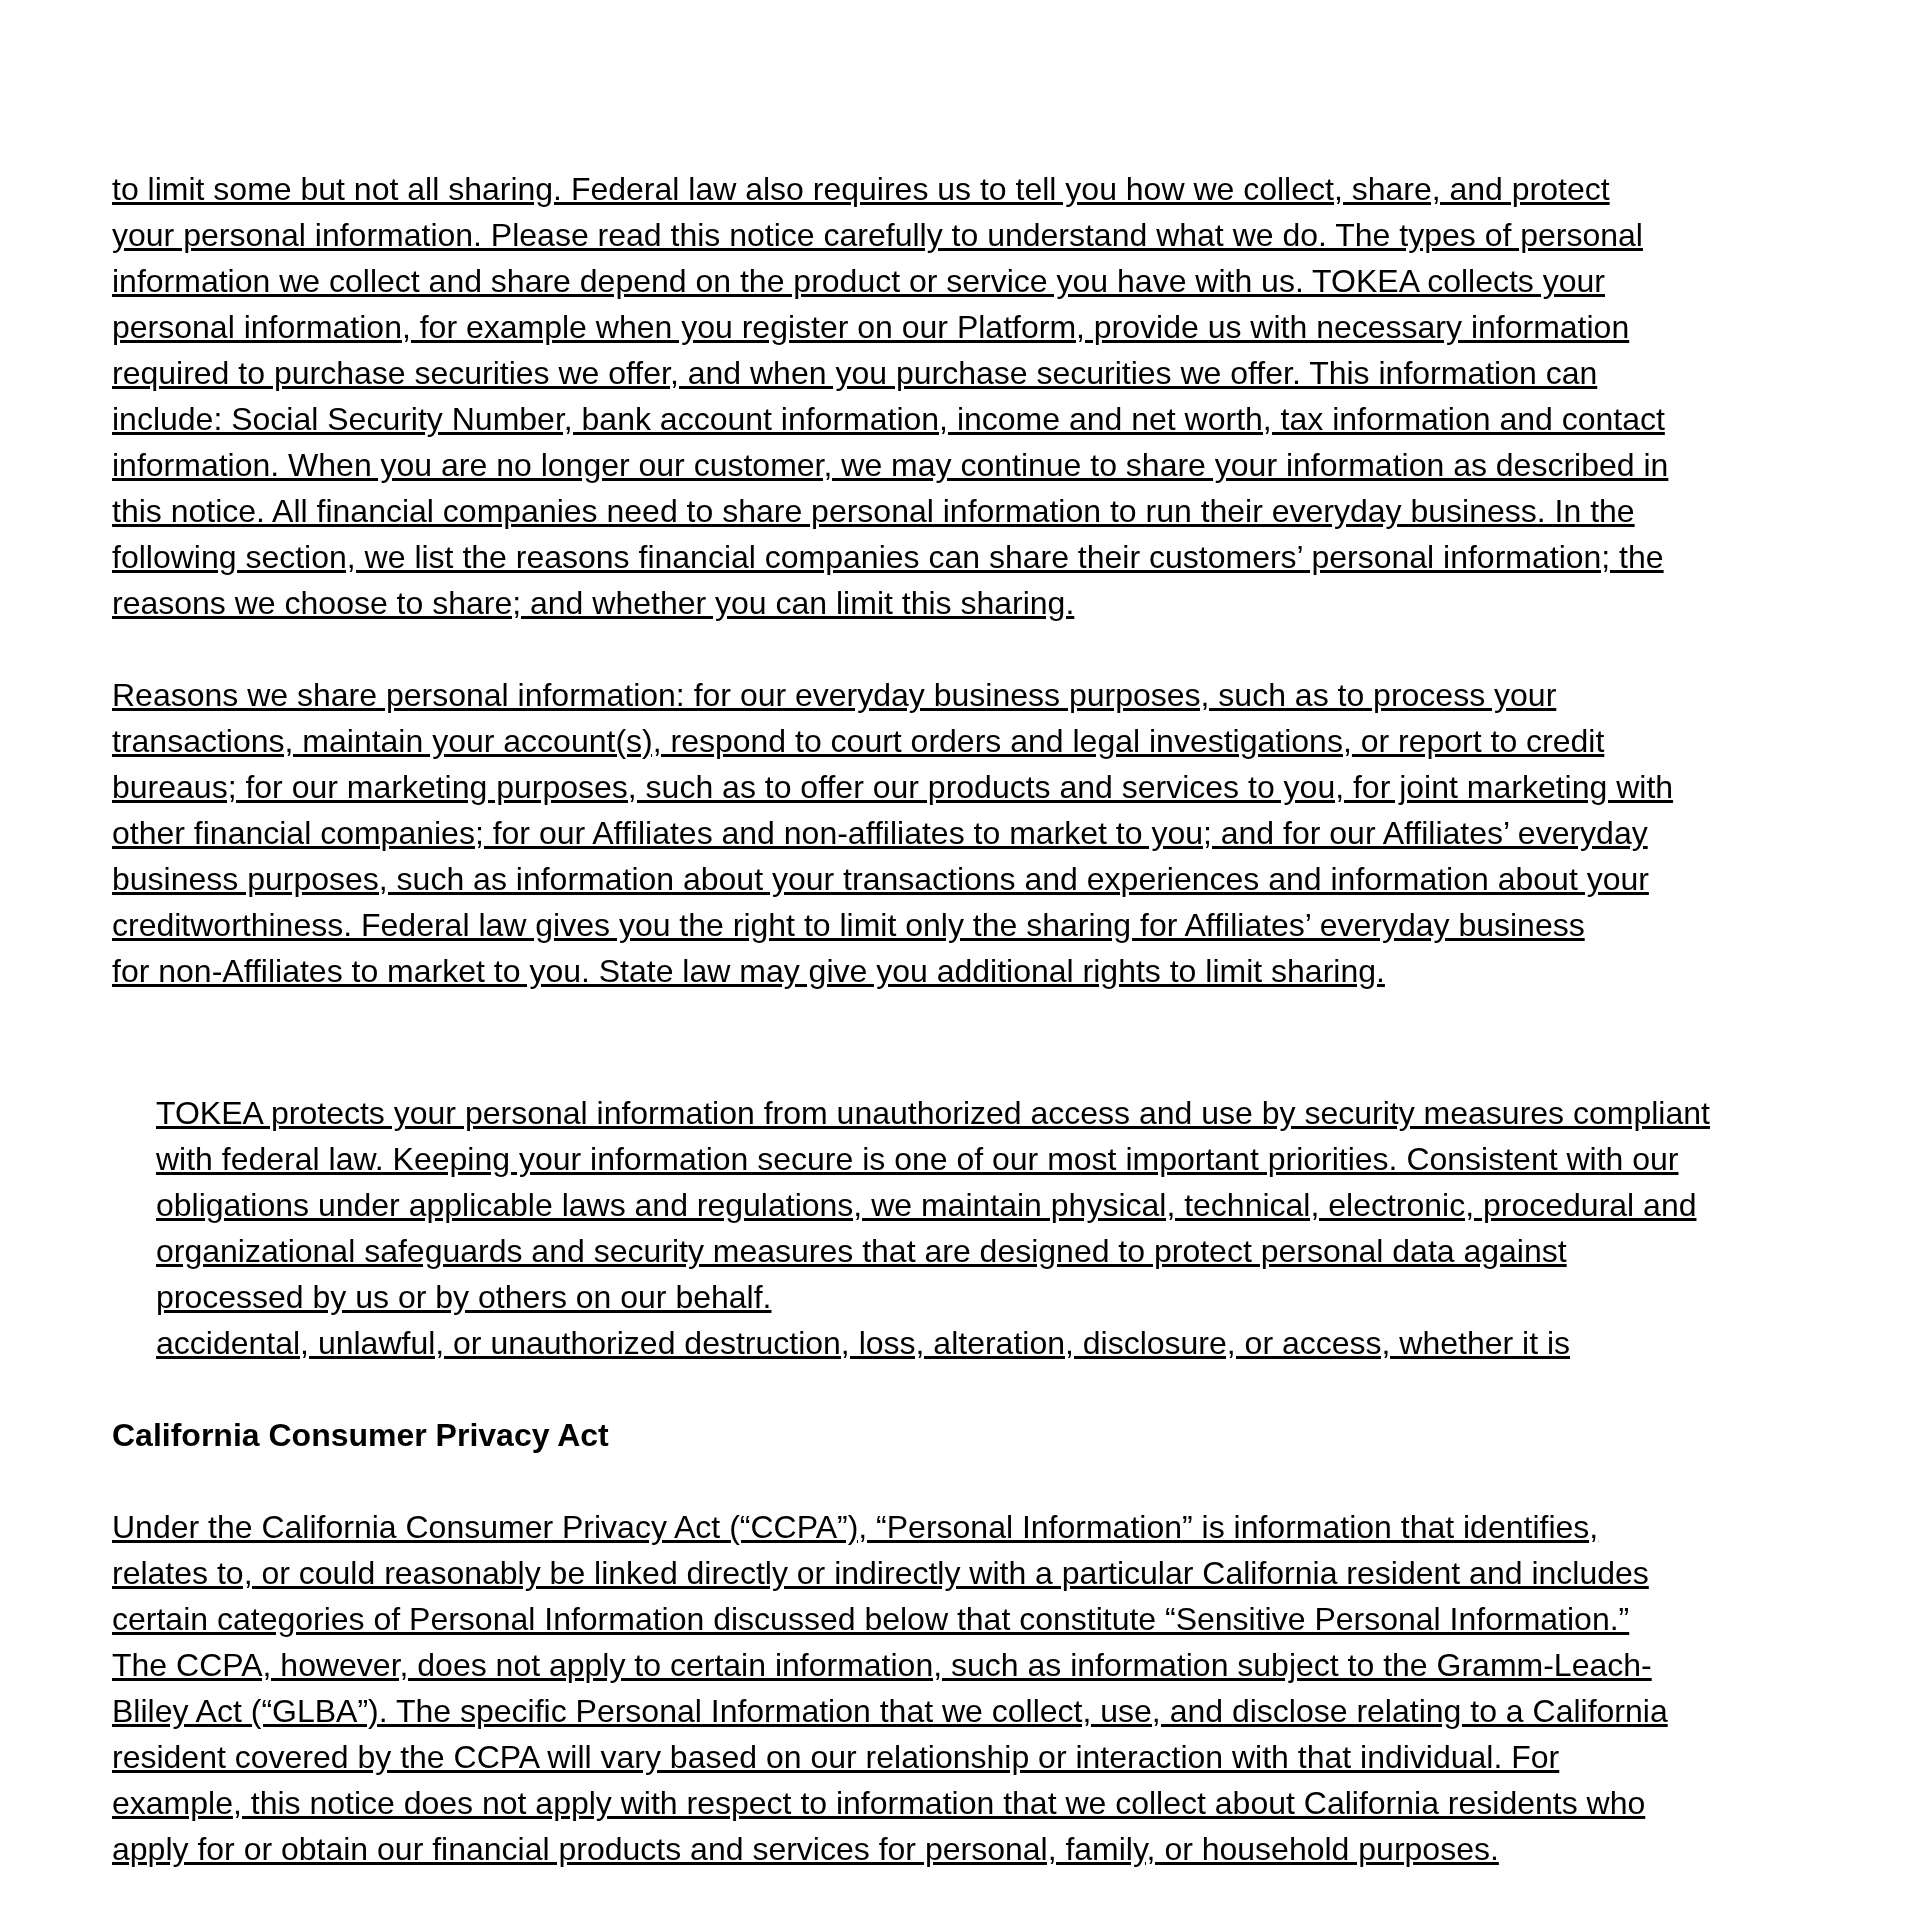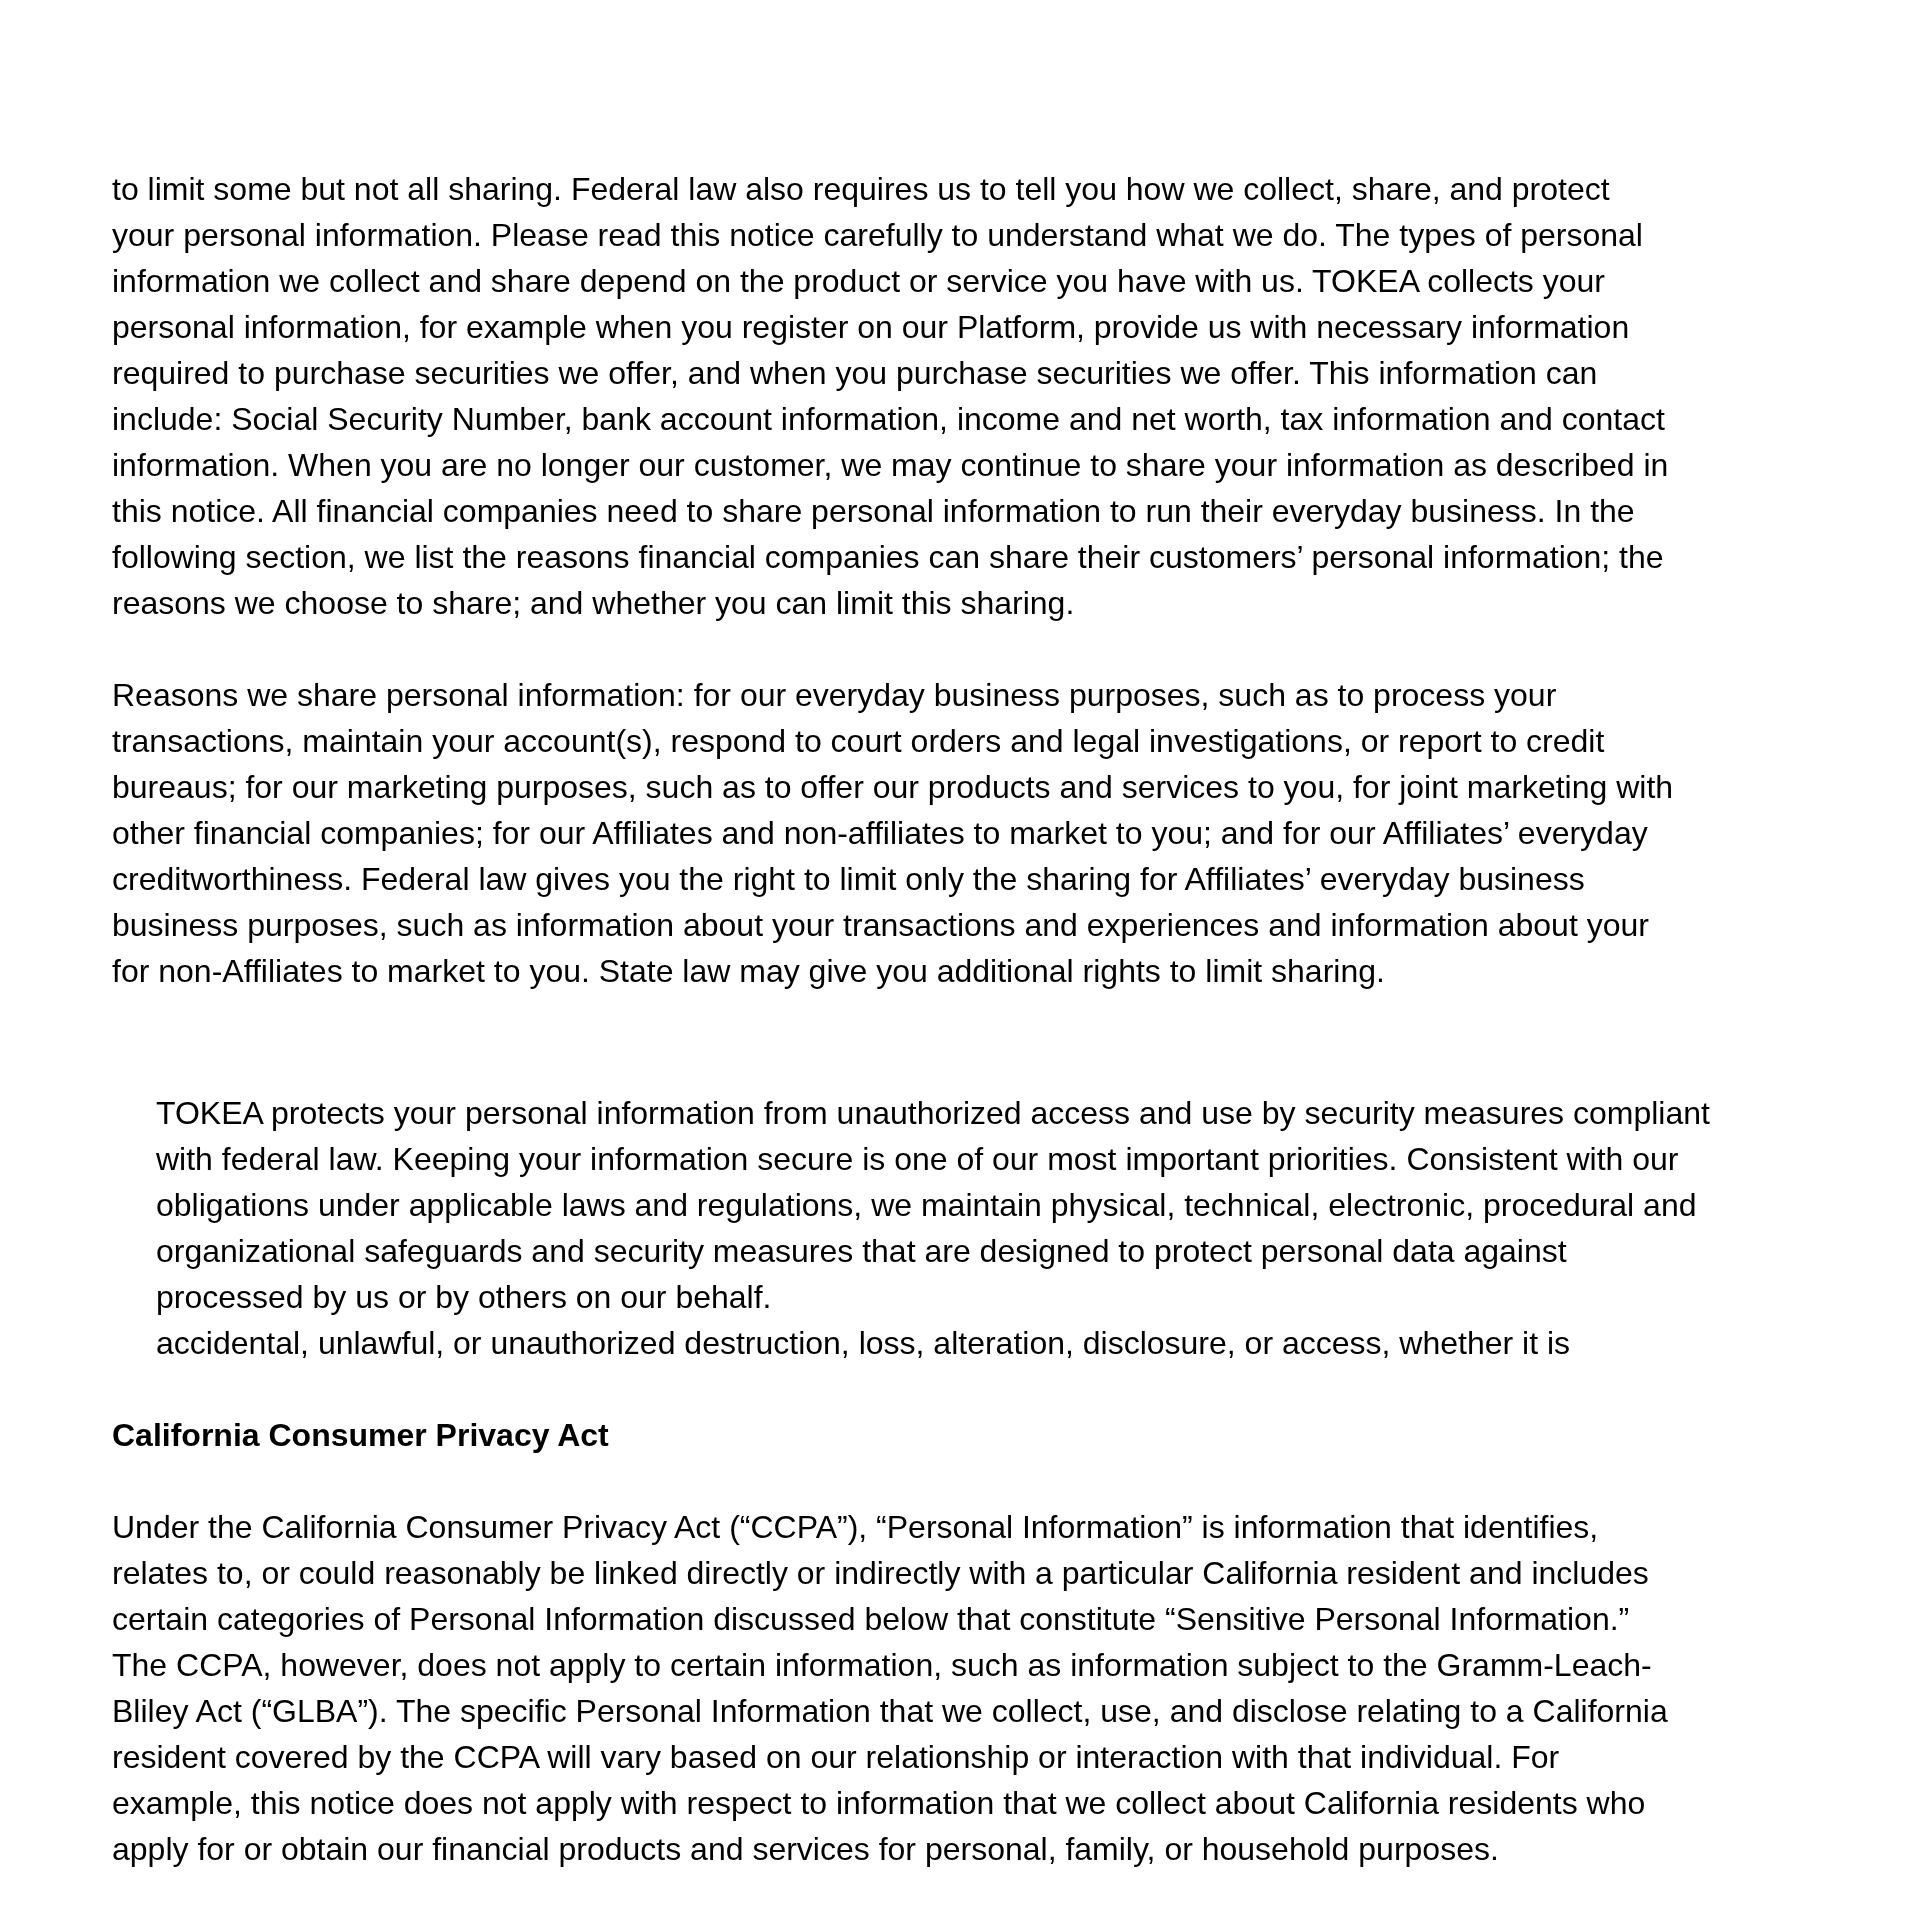--- a/index.html
+++ b/index.html
@@ -1,20 +1,20 @@
 <!DOCTYPE html>
 <html style="font-size:6.2px"><head>
 <meta charset="utf-8">
 <style>
   html, body { margin:0; padding:0; background:#ffffff; }
   body { width:1965px; height:2542px; position:relative; overflow:hidden;
          font-family:"Liberation Sans", sans-serif; color:#000; }
   .page { position:absolute; left:0; top:0; width:1965px; height:2542px; background:#fff; }
   .para { position:absolute; left:112px; width:1734px; font-size:32px; line-height:46px; white-space:nowrap; }
-  .line { display:block; height:46px; }
+  .line { display:block; height:46px;text-decoration:underline; }
   .heading { position:absolute; left:112px; font-size:32px; font-weight:bold; line-height:46px; white-space:nowrap;text-align:right; }
 </style>
 </head>
 <body>
 
 <div class="page">
 
   <div class="para" style="top:166px;">
     <span class="line">to limit some but not all sharing. Federal law also requires us to tell you how we collect, share, and protect</span>
     <span class="line">your personal information. Please read this notice carefully to understand what we do. The types of personal</span>
@@ -26,22 +26,22 @@
     <span class="line">this notice. All financial companies need to share personal information to run their everyday business. In the</span>
     <span class="line">following section, we list the reasons financial companies can share their customers’ personal information; the</span>
     <span class="line">reasons we choose to share; and whether you can limit this sharing.</span>
   </div>
 
   <div class="para" style="top:672px;">
     <span class="line">Reasons we share personal information: for our everyday business purposes, such as to process your</span>
     <span class="line">transactions, maintain your account(s), respond to court orders and legal investigations, or report to credit</span>
     <span class="line">bureaus; for our marketing purposes, such as to offer our products and services to you, for joint marketing with</span>
     <span class="line">other financial companies; for our Affiliates and non-affiliates to market to you; and for our Affiliates’ everyday</span>
+    <span class="line">business purposes, such as information about your transactions and experiences and information about your</span>
     <span class="line">creditworthiness. Federal law gives you the right to limit only the sharing for Affiliates’ everyday business</span>
-    <span class="line">business purposes, such as information about your transactions and experiences and information about your</span>
     <span class="line">for non-Affiliates to market to you. State law may give you additional rights to limit sharing.</span>
   </div>
 
   <div class="para" style="top:1090px;margin-left:44px;">
     <span class="line">TOKEA protects your personal information from unauthorized access and use by security measures compliant</span>
     <span class="line">with federal law. Keeping your information secure is one of our most important priorities. Consistent with our</span>
     <span class="line">obligations under applicable laws and regulations, we maintain physical, technical, electronic, procedural and</span>
     <span class="line">organizational safeguards and security measures that are designed to protect personal data against</span>
     <span class="line">processed by us or by others on our behalf.</span>
     <span class="line">accidental, unlawful, or unauthorized destruction, loss, alteration, disclosure, or access, whether it is</span>

